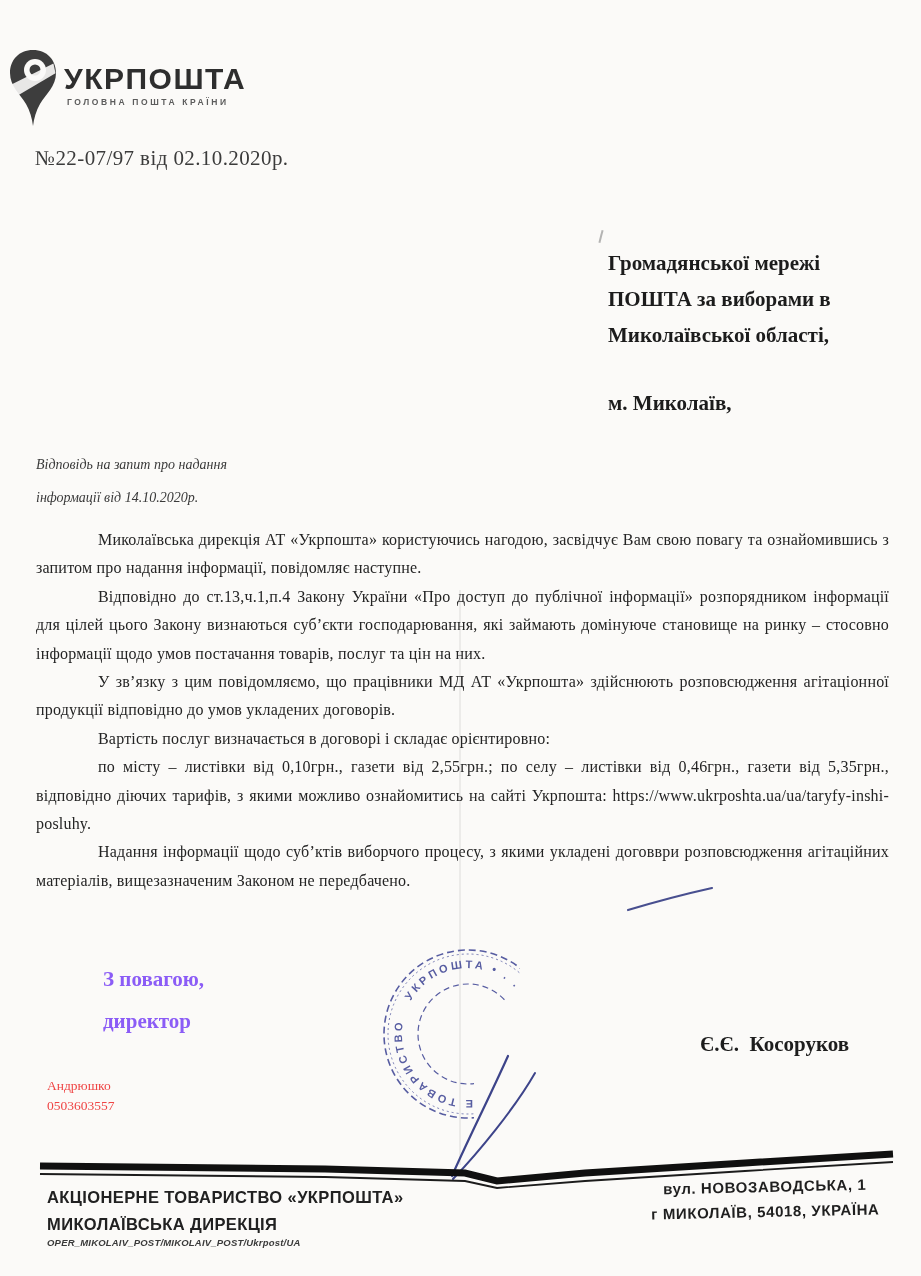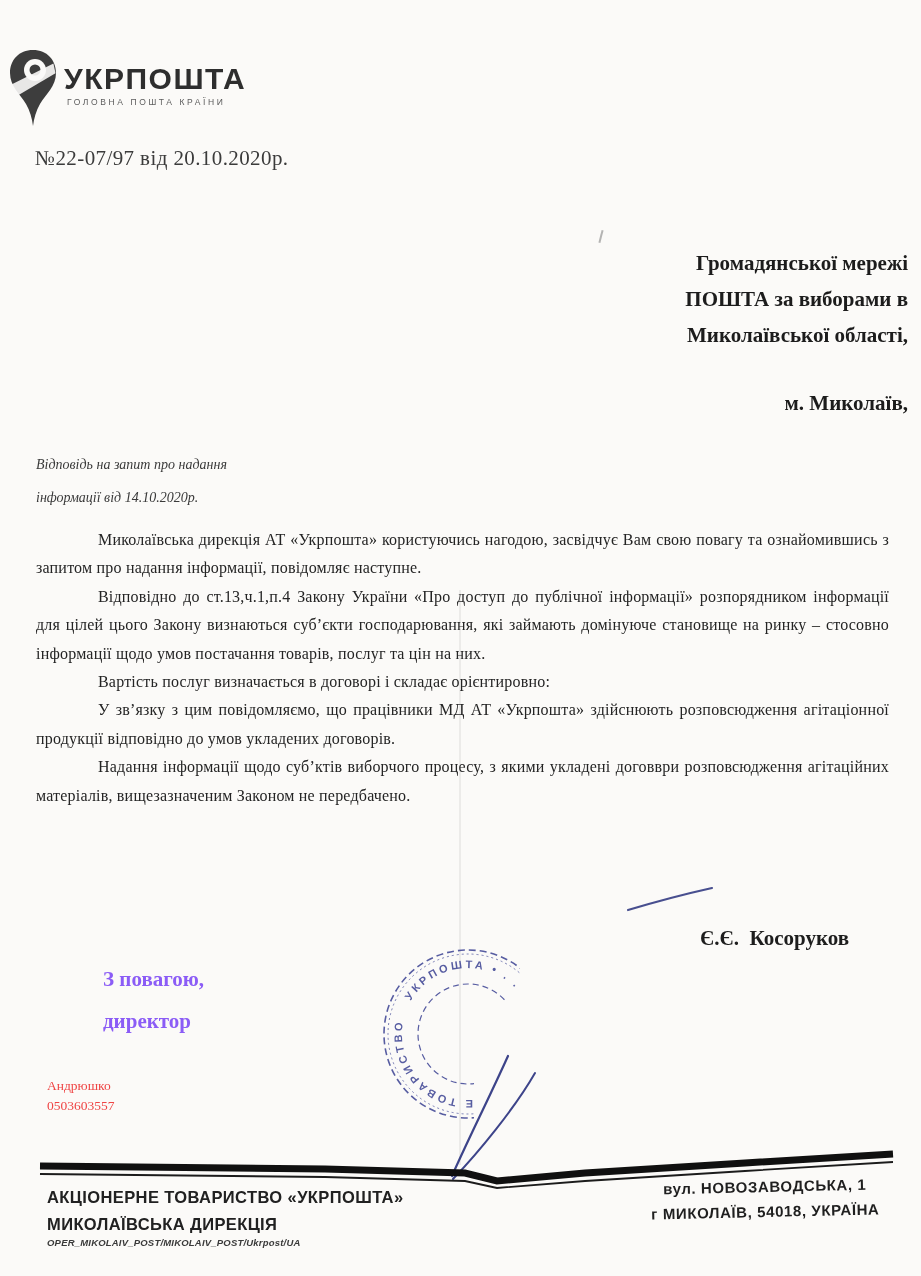--- a/index.html
+++ b/index.html
@@ -16,53 +16,53 @@
   
   .logo-block{position:absolute;left:8px;top:42px;}
   .logo-icon{position:absolute;left:0;top:6px;width:50px;height:92px;}
   .logo-word{
     position:absolute;left:56px;top:20px;width:260px;
     font-family:"Liberation Sans",sans-serif;font-weight:700;
     font-size:30px;letter-spacing:1.5px;color:#2e2e2e;white-space:nowrap;
   }
   .logo-tagline{
     position:absolute;left:59px;top:55px;width:260px;
-    font-family:"Liberation Sans",sans-serif;font-weight:400;
+    font-family:"Liberation Sans",sans-serif;font-weight:700;
     font-size:8.5px;letter-spacing:2.6px;color:#5c5c5c;white-space:nowrap;
   }
   
   .ref{
     position:absolute;left:35px;top:146px;
     font-size:21px;color:#3b3b3b;letter-spacing:.4px;
   }
   
   .recipient{
     position:absolute;left:608px;top:245px;width:300px;
-    text-align:right;font-weight:700;font-size:21px;line-height:36px;color:#1c1c1c;
+    text-align:left;font-weight:700;font-size:21px;line-height:36px;color:#1c1c1c;
   }
   .recipient .city{margin-top:32px;}
   
   .subject{
     position:absolute;left:36px;top:448px;
     font-style:italic;font-size:14px;line-height:33px;color:#3a3a3a;
   }
   
   .body-text{
     position:absolute;left:36px;top:526px;width:853px;
     font-size:16px;line-height:28.4px;text-align:justify;color:#242424;
     letter-spacing:.2px;
   }
   .body-text p{margin:0;text-indent:62px;}
   
   .signoff{
     position:absolute;left:103px;top:958px;
     font-weight:700;font-size:21px;line-height:42px;color:#8b5cf6;
   }
   .signer{
-    position:absolute;left:700px;top:926px;
+    position:absolute;left:700px;top:1032px;
     font-weight:700;font-size:21px;color:#1d1d1d;white-space:pre;
   }
   .executor{
     position:absolute;left:47px;top:1076px;
     font-size:13.5px;line-height:20px;color:#ef4444;
   }
   
   .fold-line{
     position:absolute;left:459px;top:590px;width:2px;height:575px;
     background:rgba(110,110,110,.10);
@@ -101,41 +101,42 @@
       <path d="M25 2 C11 2 2 12 2 25 C2 38 12 46 18 56 C22 63 24 70 25 78 C26 70 28 63 32 56 C38 46 48 38 48 25 C48 12 39 2 25 2 Z" fill="#3d3d3d"></path>
       <circle cx="27" cy="22" r="11" fill="#fbfaf8"></circle>
       <circle cx="27" cy="22" r="5.5" fill="#3d3d3d"></circle>
       <path d="M2 32 L48 20 L48 30 L6 44 Z" fill="#fbfaf8" opacity="0.9" transform="rotate(-12 25 30)"></path>
       <path d="M44 8 L49 3 L49 16 Z" fill="#fbfaf8"></path>
     </svg>
     <div class="logo-word">УКРПОШТА</div>
     <div class="logo-tagline">ГОЛОВНА ПОШТА КРАЇНИ</div>
   </div>
 
-  <div class="ref">№22-07/97 від 20.10.2020р.</div>
+  <div class="ref">№22-07/97 від 02.10.2020р.</div>
 
   <div class="tick-mark"></div>
 
   <div class="recipient">
     <div>Громадянської мережі</div>
     <div>ПОШТА за виборами в</div>
     <div>Миколаївської області,</div>
     <div class="city">м. Миколаїв,</div>
   </div>
 
   <div class="subject">
     <div>Відповідь на запит про надання</div>
     <div>інформації від 14.10.2020р.</div>
   </div>
 
   <div class="body-text">
     <p>Миколаївська дирекція АТ «Укрпошта» користуючись нагодою, засвідчує Вам свою повагу та ознайомившись з запитом про надання інформації, повідомляє наступне.</p>
     <p>Відповідно до ст.13,ч.1,п.4 Закону України «Про доступ до публічної інформації» розпорядником інформації для цілей цього Закону визнаються суб’єкти господарювання, які займають домінуюче становище на ринку – стосовно інформації щодо умов постачання товарів, послуг та цін на них.</p>
+    <p>У зв’язку з цим повідомляємо, що працівники МД АТ «Укрпошта» здійснюють розповсюдження агітаціонної продукції відповідно до умов укладених договорів.</p>
     <p>Вартість послуг визначається в договорі і складає орієнтировно:</p>
-    <p>У зв’язку з цим повідомляємо, що працівники МД АТ «Укрпошта» здійснюють розповсюдження агітаціонної продукції відповідно до умов укладених договорів.</p>
+    <p>по місту – листівки від 0,10грн., газети від 2,55грн.; по селу – листівки від 0,46грн., газети від 5,35грн., відповідно діючих тарифів, з якими можливо ознайомитись на сайті Укрпошта: https://www.ukrposhta.ua/ua/taryfy-inshi-posluhy.</p>
     <p>Надання інформації щодо суб’ктів виборчого процесу, з якими укладені договври розповсюдження агітаційних матеріалів, вищезазначеним Законом не передбачено.</p>
   </div>
 
   <svg class="underline-svg" width="100" height="40" viewBox="0 0 100 40" xmlns="http://www.w3.org/2000/svg">
     <path d="M8 30 C35 22 65 14 92 8" stroke="#28307d" stroke-width="2.2" fill="none" stroke-linecap="round" opacity="0.85"></path>
   </svg>
 
   <div class="signoff">
     <div>З повагою,</div>
     <div>директор</div>

